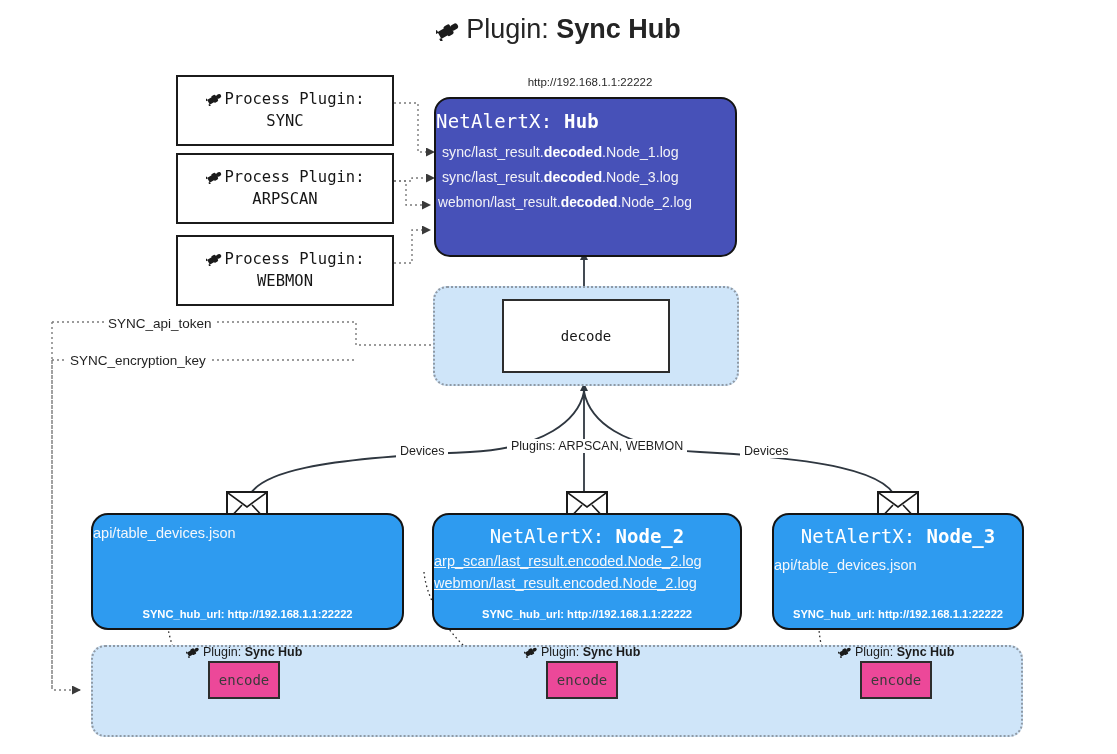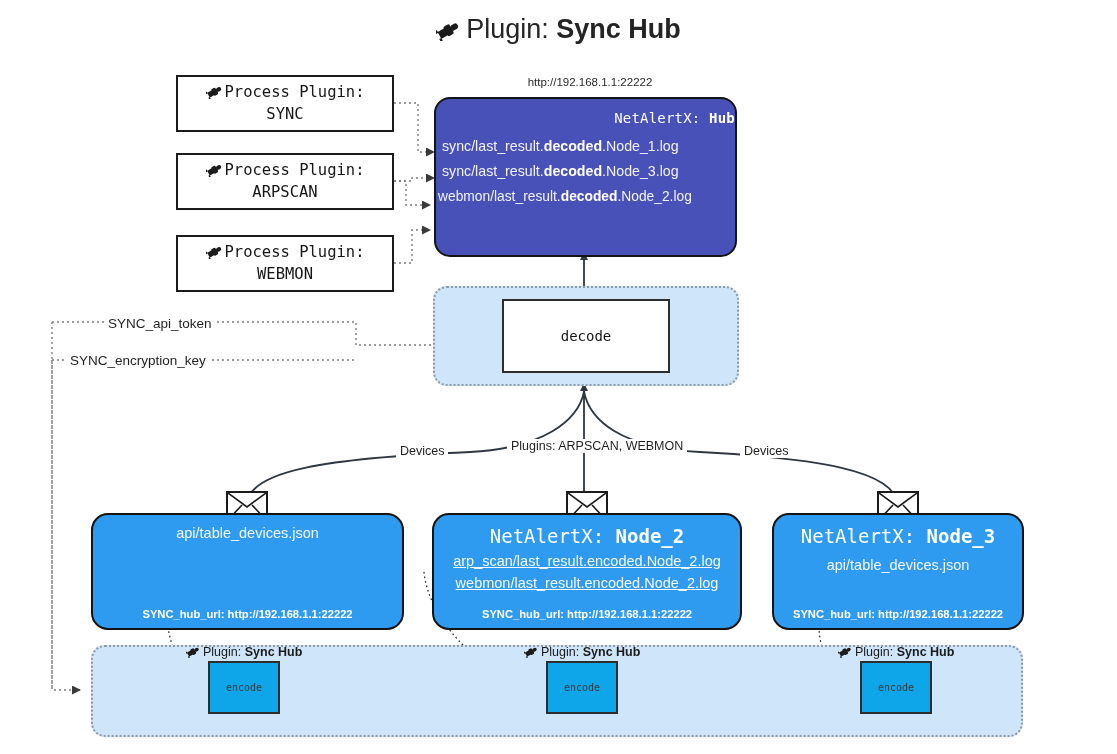--- a/index.html
+++ b/index.html
@@ -10,35 +10,35 @@
 
   
   #title{left:0;top:14px;width:1117px;text-align:center;font-size:27px;color:#242424;}
   #title .plug{display:inline-block;vertical-align:-3px;margin-right:4px;}
   #title b{font-weight:bold;}
 
   
   #hub-url{left:430px;top:76px;width:320px;text-align:center;font-size:11.5px;color:#2a2a2a;}
 
   
-  .pbox{width:218px;height:57px;border:2px solid #1b1b1b;background:#fff;
+  .pbox{width:218px;height:71px;border:2px solid #1b1b1b;background:#fff;
         box-sizing:border-box;font-family:"DejaVu Sans Mono","Liberation Mono",monospace;
         font-size:15.5px;color:#161616;display:flex;flex-direction:column;
         align-items:center;justify-content:center;line-height:1.28;}
   .pbox .l1{white-space:nowrap;}
   .pbox .l1 .plug{display:inline-block;vertical-align:-2px;margin-right:1px;}
   #pbox-sync{left:176px;top:75px;}
   #pbox-arp{left:176px;top:153px;}
   #pbox-web{left:176px;top:235px;}
 
   
   #hub{left:434px;top:97px;width:303px;height:160px;background:#4751b8;
        border:2.5px solid #141414;border-radius:16px;box-sizing:border-box;}
-  #hub .hdr{text-align:right;margin-top:11px;font-family:"DejaVu Sans Mono","Liberation Mono",monospace;
-            font-size:14px;color:#ffffff;letter-spacing:.2px;}
+  #hub .hdr{text-align:left;margin-top:11px;font-family:"DejaVu Sans Mono","Liberation Mono",monospace;
+            font-size:19px;color:#ffffff;letter-spacing:.2px;}
   #hub .hdr b{font-weight:bold;}
   #hub .rows{margin-top:7px;}
   #hub .row{font-size:14.2px;color:#f2f2f7;line-height:1.03;padding:5.5px 0 5.5px 6px;
             white-space:nowrap;}
   #hub .row b{font-weight:bold;color:#ffffff;}
   #hub .row.wide{font-size:13.8px;padding-left:2px;}
 
   
   #decode-wrap{left:433px;top:286px;width:306px;height:100px;background:#cfe5f9;
                border:2px dotted #8f9aa6;border-radius:14px;box-sizing:border-box;}
@@ -57,40 +57,40 @@
   #lbl-dev-left{left:396px;top:444px;}
   #lbl-dev-right{left:740px;top:444px;}
   #lbl-plugins{left:507px;top:439px;}
 
   
   .node{height:117px;background:#2e9bf0;border:2.5px solid #141414;border-radius:17px;
         box-sizing:border-box;}
   .node .hdr{text-align:center;margin-top:10px;font-family:"DejaVu Sans Mono","Liberation Mono",monospace;
              font-size:19px;color:#ffffff;}
   .node .hdr b{font-weight:bold;}
-  .node .line{text-align:center;font-size:14.5px;color:#f4f7fb;margin-top:10px;white-space:nowrap;}
+  .node .line{font-size:14.5px;color:#f4f7fb;margin-top:10px;white-space:nowrap;}
   .node .line.tight{margin-top:6px;text-decoration:underline;}
   .node .url{text-align:center;font-size:11.2px;color:#ffffff;font-weight:bold;
              position:absolute;left:0;right:0;bottom:8px;white-space:nowrap;}
   #node1{left:91px;top:513px;width:313px;}
   #node2{left:432px;top:513px;width:310px;}
   #node3{left:772px;top:513px;width:252px;}
 
   
   .env{width:42px;height:31px;background:#ffffff;border:2px solid #1b1b1b;box-sizing:border-box;}
   #env1{left:226px;top:491px;}
   #env2{left:566px;top:491px;}
   #env3{left:877px;top:491px;}
 
   
   #enc-wrap{left:91px;top:645px;width:932px;height:92px;background:#cfe5f9;
             border:2px dotted #8f9aa6;border-radius:14px;box-sizing:border-box;}
-  .enc{width:72px;height:53px;background:#0ea5e9;border:2px solid #2d2d2d;box-sizing:border-box;
+  .enc{width:72px;height:38px;background:#ec4899;border:2px solid #2d2d2d;box-sizing:border-box;
        display:flex;align-items:center;justify-content:center;
-       font-family:"DejaVu Sans Mono","Liberation Mono",monospace;font-size:10px;color:#3a3a3a;}
+       font-family:"DejaVu Sans Mono","Liberation Mono",monospace;font-size:14px;color:#3a3a3a;}
   #enc1{left:208px;top:661px;}
   #enc2{left:546px;top:661px;}
   #enc3{left:860px;top:661px;}
   .enclbl{font-size:12.5px;color:#1b1b1b;white-space:nowrap;}
   .enclbl b{font-weight:bold;}
   .enclbl .plug{display:inline-block;vertical-align:-2px;margin-right:2px;}
   #enclbl1{left:186px;top:645px;}
   #enclbl2{left:524px;top:645px;}
   #enclbl3{left:838px;top:645px;}
 </style>

